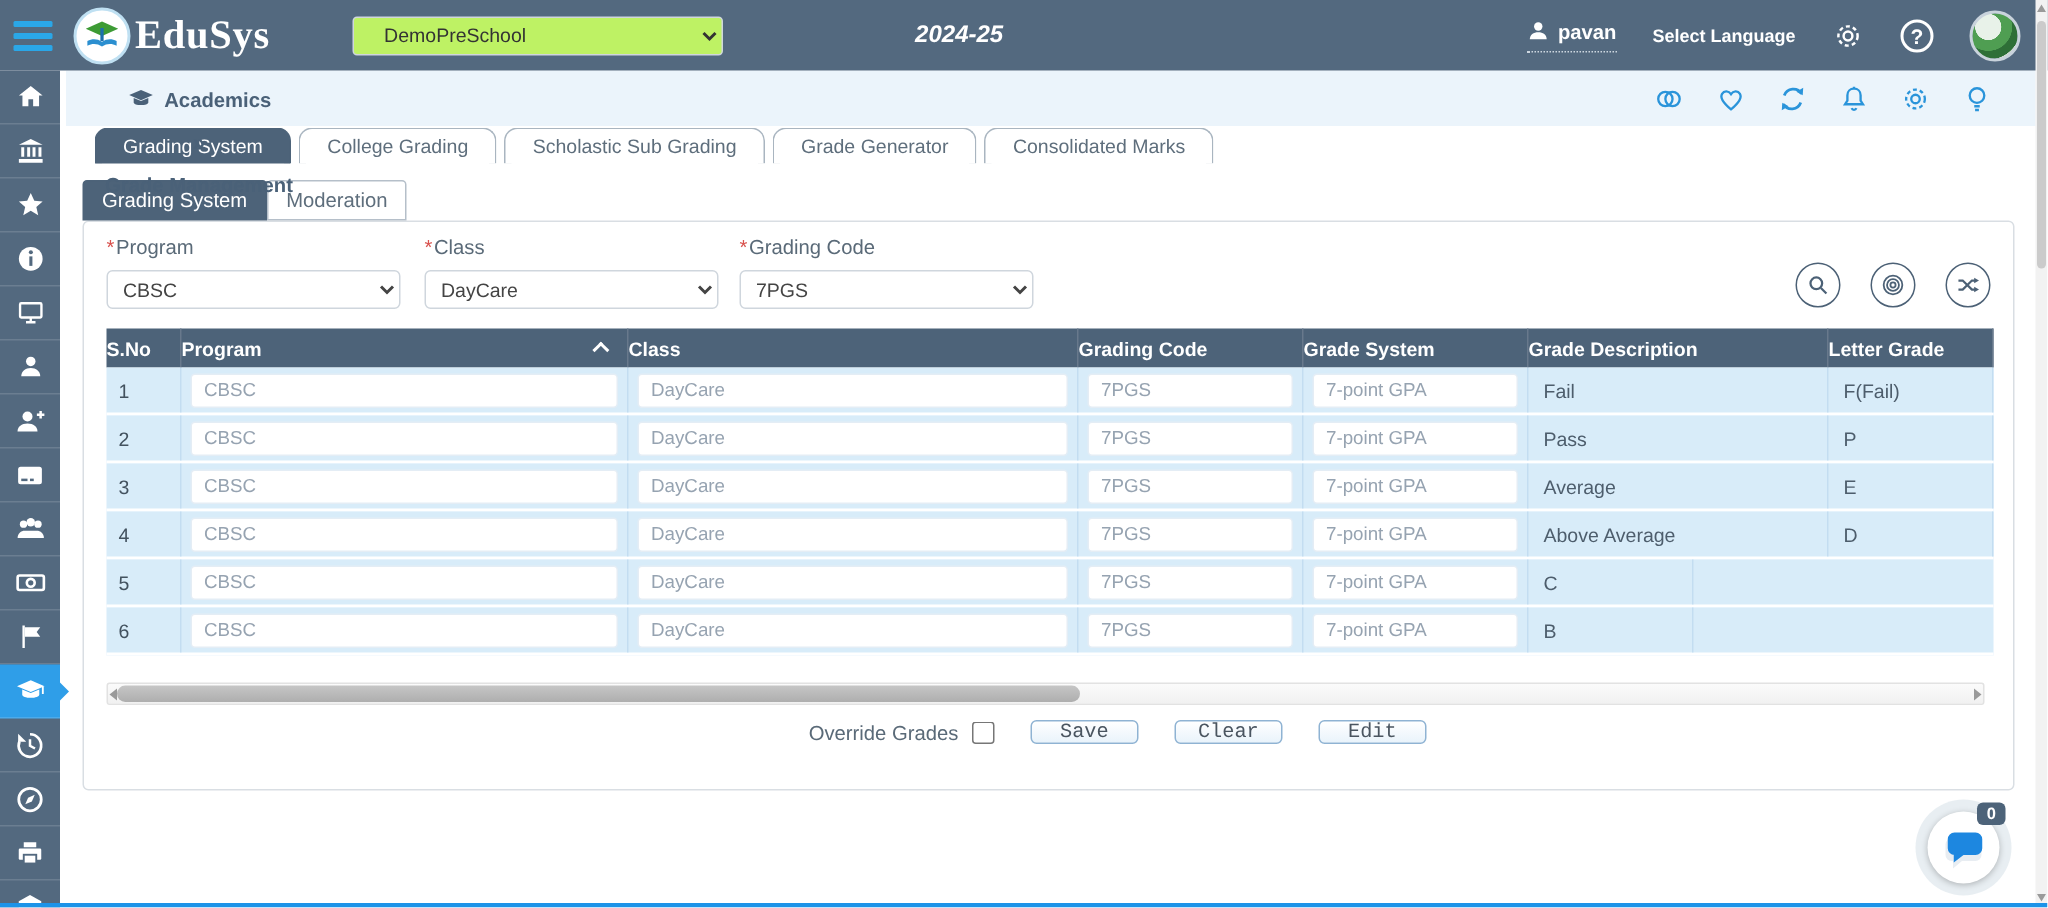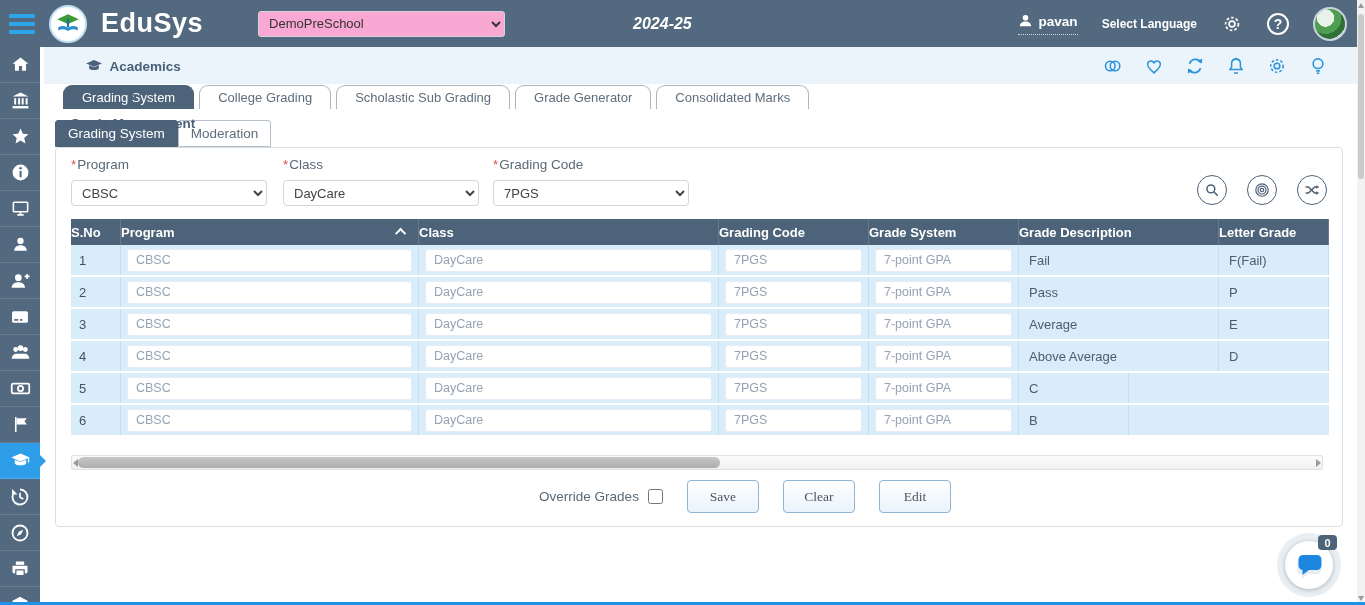--- a/index.html
+++ b/index.html
@@ -5,22 +5,22 @@
   * { margin:0; padding:0; box-sizing:border-box; }
   html,body { width:1365px; height:605px; overflow:hidden; }
   body { font-family:"Liberation Sans",sans-serif; background:#fff; position:relative; font-size:13px; }
 
   
   .top-header { position:absolute; top:0; left:0; width:100%; height:47px; background:#53697f; display:flex; align-items:center; z-index:6; }
   .hamburger { margin-left:9px; width:26px; cursor:pointer; }
   .hamburger span { display:block; height:4px; background:#2aa7e8; border-radius:1px; margin:4px 0; }
   .brand { display:flex; align-items:center; margin-left:14px; }
   .brand-circle { width:38px; height:38px; border-radius:50%; background:#fff; border:2px solid #bfe0f2; display:flex; align-items:center; justify-content:center; }
-  .brand-name { color:#fff; font-family:Liberation Sans, sans-serif; font-size:27px; font-weight:bold; margin-left:14px; letter-spacing:.5px; }
-  .school-select { margin-left:55px; width:247px; height:26px; border:1px solid #cfd6dd; border-radius:3px; background:#f9a8d4; color:#333; font-size:13px; padding:0 6px; font-family:"Liberation Sans",sans-serif; }
+  .brand-name { color:#fff; font-family:Liberation Serif, serif; font-size:27px; font-weight:bold; margin-left:3px; letter-spacing:.5px; }
+  .school-select { margin-left:55px; width:247px; height:26px; border:1px solid #cfd6dd; border-radius:3px; background:#bef264; color:#333; font-size:13px; padding:0 16px; font-family:"Liberation Sans",sans-serif; }
   .year { color:#fff; font-weight:bold; font-style:italic; font-size:16px; margin-left:128px; }
   .hdr-right { margin-left:auto; margin-right:18px; display:flex; align-items:center; gap:24px;justify-content:center; }
   .hdr-user { display:flex; align-items:center; gap:6px; color:#fff; font-weight:bold; font-size:13.5px; border-bottom:1px dotted #cdd7e0; padding-bottom:3px; cursor:pointer; }
   .hdr-lang { color:#fff; font-weight:bold; font-size:12px; cursor:pointer; }
   .hdr-icon { display:flex; align-items:center; cursor:pointer; }
   .help-circle { width:22px; height:22px; border:2px solid #fff; border-radius:50%; color:#fff; font-weight:bold; font-size:14px; display:flex; align-items:center; justify-content:center; cursor:pointer; }
   .avatar { width:34px; height:34px; border-radius:50%; border:2px solid #c9d3dc; background:radial-gradient(circle at 35% 30%, #e8f2e9 0 30%, #4f9e52 31% 55%, #2e6f37 56% 75%, #cfd8d2 76%); cursor:pointer; }
 
   
   .sidebar { position:absolute; top:47px; left:0; width:40px; bottom:0; background:#53697f; z-index:5; }
@@ -74,21 +74,21 @@
   .hscroll { position:absolute; left:15px; top:307px; width:1252px; height:15px; background:linear-gradient(#fbfbfb,#f1f1f1); border:1px solid #e2e2e2; border-radius:2px; }
   .h-thumb { position:absolute; left:6px; top:1px; width:642px; height:11px; background:linear-gradient(#c6c6c6,#aeaeae); border-radius:6px; cursor:grab; }
   .h-arrow { position:absolute; top:3px; width:0; height:0; border-top:4px solid transparent; border-bottom:4px solid transparent; }
   .h-arrow.left { left:1px; border-right:5px solid #9a9a9a; }
   .h-arrow.right { right:1px; border-left:5px solid #9a9a9a; }
 
   
   .controls { position:absolute; top:332px; left:0; width:100%; display:flex; align-items:center; justify-content:center; gap:24px; padding-left:92px; }
   .override { display:flex; align-items:center; gap:9px; color:#5a6a78; font-size:13.5px; }
   .override input { width:15px; height:15px; cursor:pointer; }
-  .btn { width:72px; height:33px; background:linear-gradient(#ffffff,#e9f3fb); border:1px solid #8fb3d3; border-radius:4px; color:#4a5560; font-size:13.5px; font-family:Liberation Serif, serif; cursor:pointer; }
+  .btn { width:72px; height:16px; background:linear-gradient(#ffffff,#e9f3fb); border:1px solid #8fb3d3; border-radius:4px; color:#4a5560; font-size:13.5px; font-family:Liberation Mono, monospace; cursor:pointer; }
 
   
   .chat { position:absolute; right:24px; bottom:8px; width:64px; height:64px; z-index:7; }
   .chat-outer { position:absolute; inset:0; border-radius:50%; background:rgba(190,205,218,.35); }
   .chat-inner { position:absolute; left:8px; top:8px; width:48px; height:48px; border-radius:50%; background:#fff; box-shadow:0 1px 4px rgba(0,0,0,.25); display:flex; align-items:center; justify-content:center; cursor:pointer; }
   .chat-badge { position:absolute; right:-4px; top:-6px; min-width:19px; height:15px; background:#4d6379; color:#fff; font-size:11px; font-weight:bold; border-radius:4px; display:flex; align-items:center; justify-content:center; padding:0 3px; }
 
   
   .vscroll { position:absolute; right:0; top:0; width:8px; height:100%; background:#f2f2f2; z-index:10; }
   .v-thumb { position:absolute; left:1px; top:14px; width:6px; height:165px; background:#cbcbcb; border-radius:3px; cursor:grab; }

